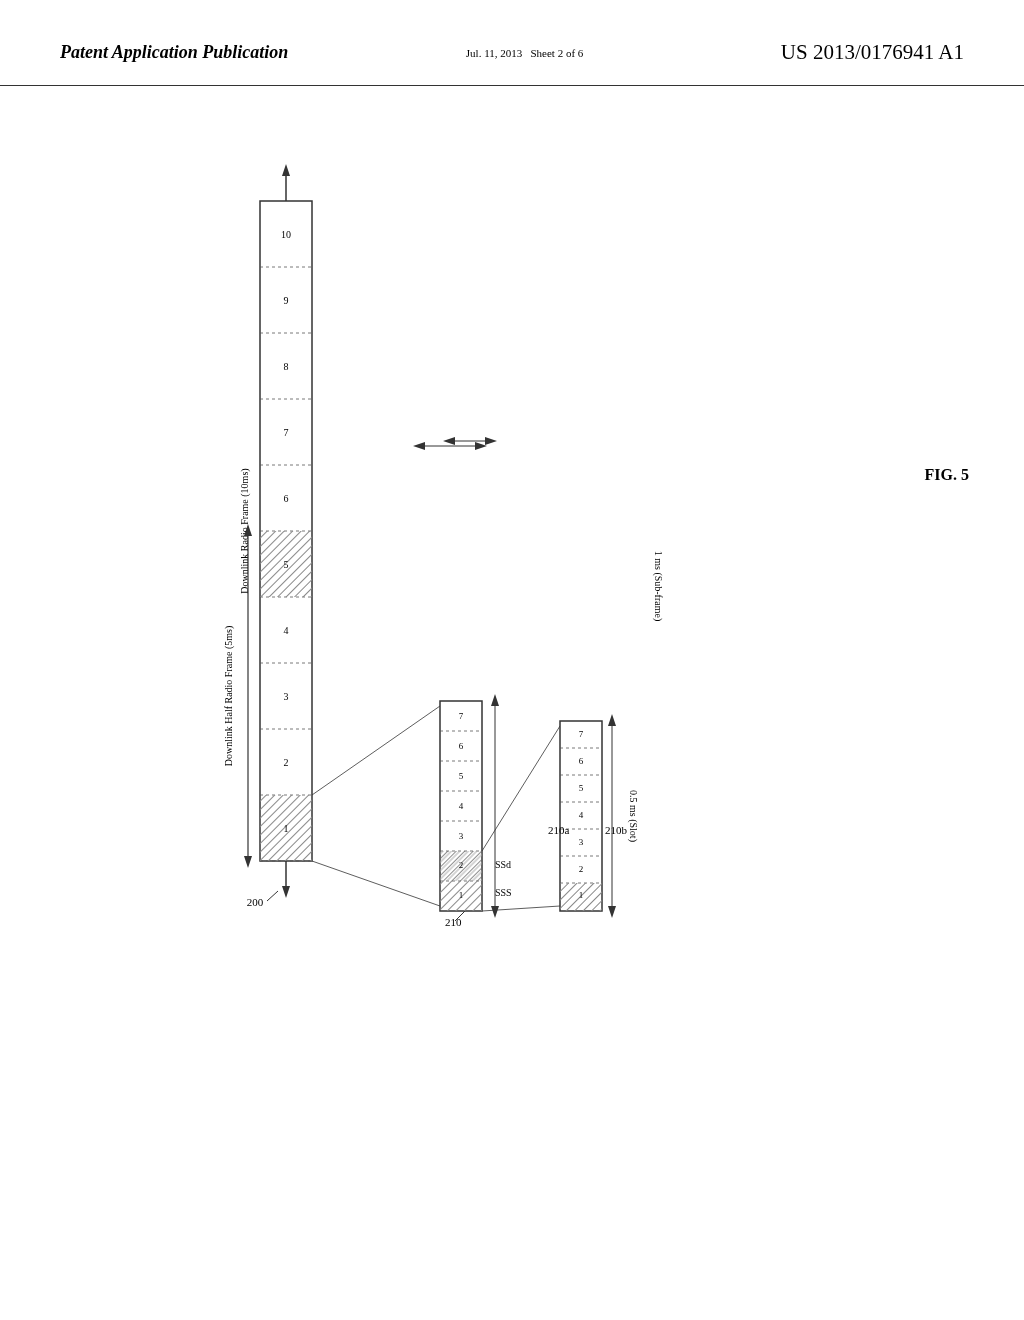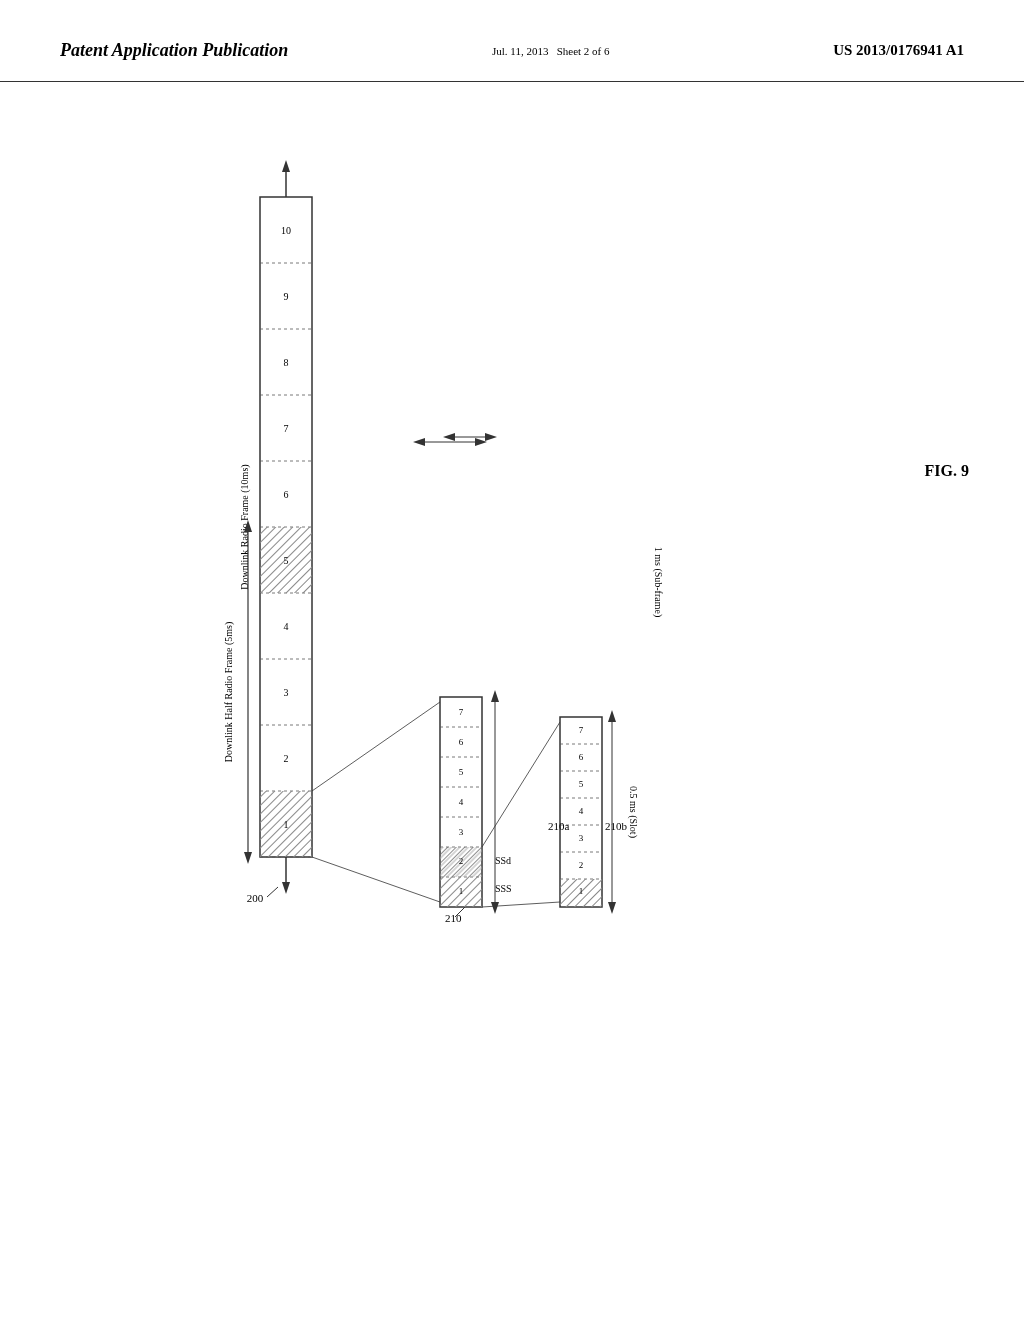--- a/index.html
+++ b/index.html
@@ -23,22 +23,22 @@
     .header-left {
       font-size: 18px;
       font-weight: bold;
       font-style: italic;
     }
     .header-center {
       font-size: 11px;
       text-align: center;
     }
     .header-right {
-      font-size: 15px;
-      font-weight: bold;
+      font-size: 21px;
+      font-weight: normal;
       margin-left: 20px;
     }
 
     
     .main-content {
       position: relative;
       width: 100%;
       height: calc(1320px - 120px);
     }
 
@@ -57,21 +57,21 @@
 <div class="header">
   <div class="header-left">Patent Application Publication</div>
   <div class="header-center">
     <span>Jul. 11, 2013&nbsp;&nbsp;&nbsp;Sheet 2 of 6</span>
   </div>
   <div class="header-right">US 2013/0176941 A1</div>
 </div>
 
 <div class="main-content">
 
-  <div class="fig-label">FIG. 9</div>
+  <div class="fig-label">FIG. 5</div>
 
   <svg style="position:absolute; left:100px; top:60px; width:780px; height:860px;" viewBox="0 0 780 860">
 
     <rect x="160" y="55" width="52" height="660" fill="white" stroke="#333" stroke-width="1.5"></rect>
 
     <line x1="160" y1="715" x2="212" y2="715" stroke="#555" stroke-width="0.8" stroke-dasharray="3,3"></line>
 
     <line x1="160" y1="649" x2="212" y2="649" stroke="#555" stroke-width="0.8" stroke-dasharray="3,3"></line>
 
     <line x1="160" y1="583" x2="212" y2="583" stroke="#555" stroke-width="0.8" stroke-dasharray="3,3"></line>

